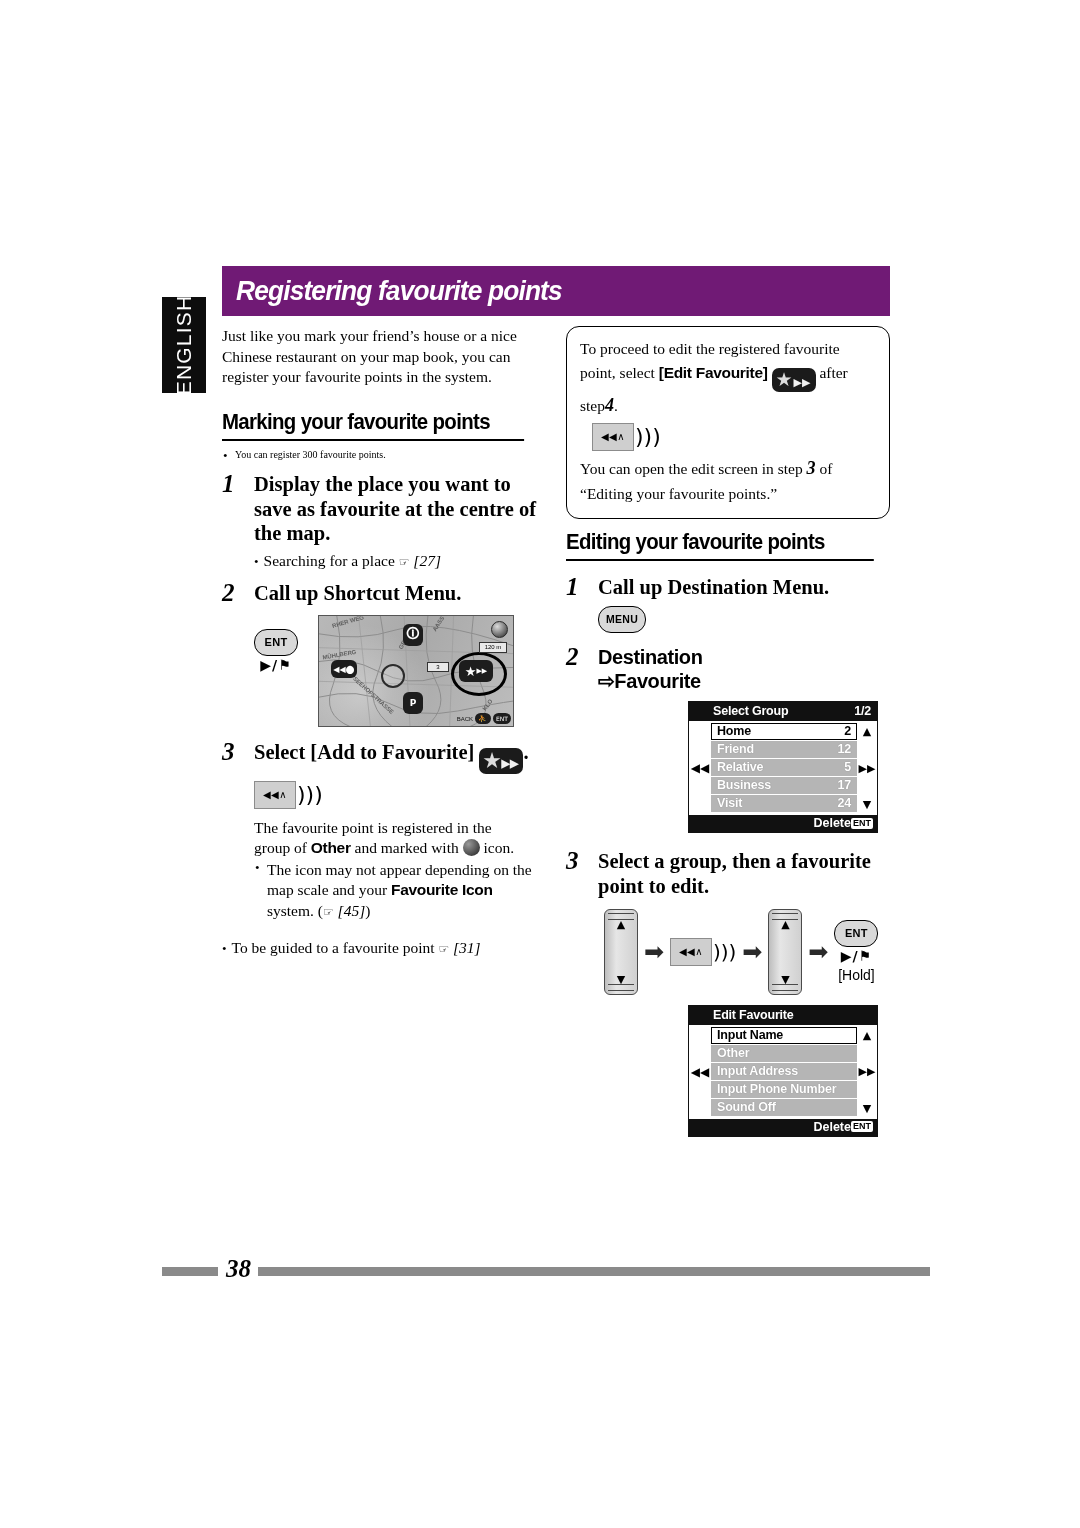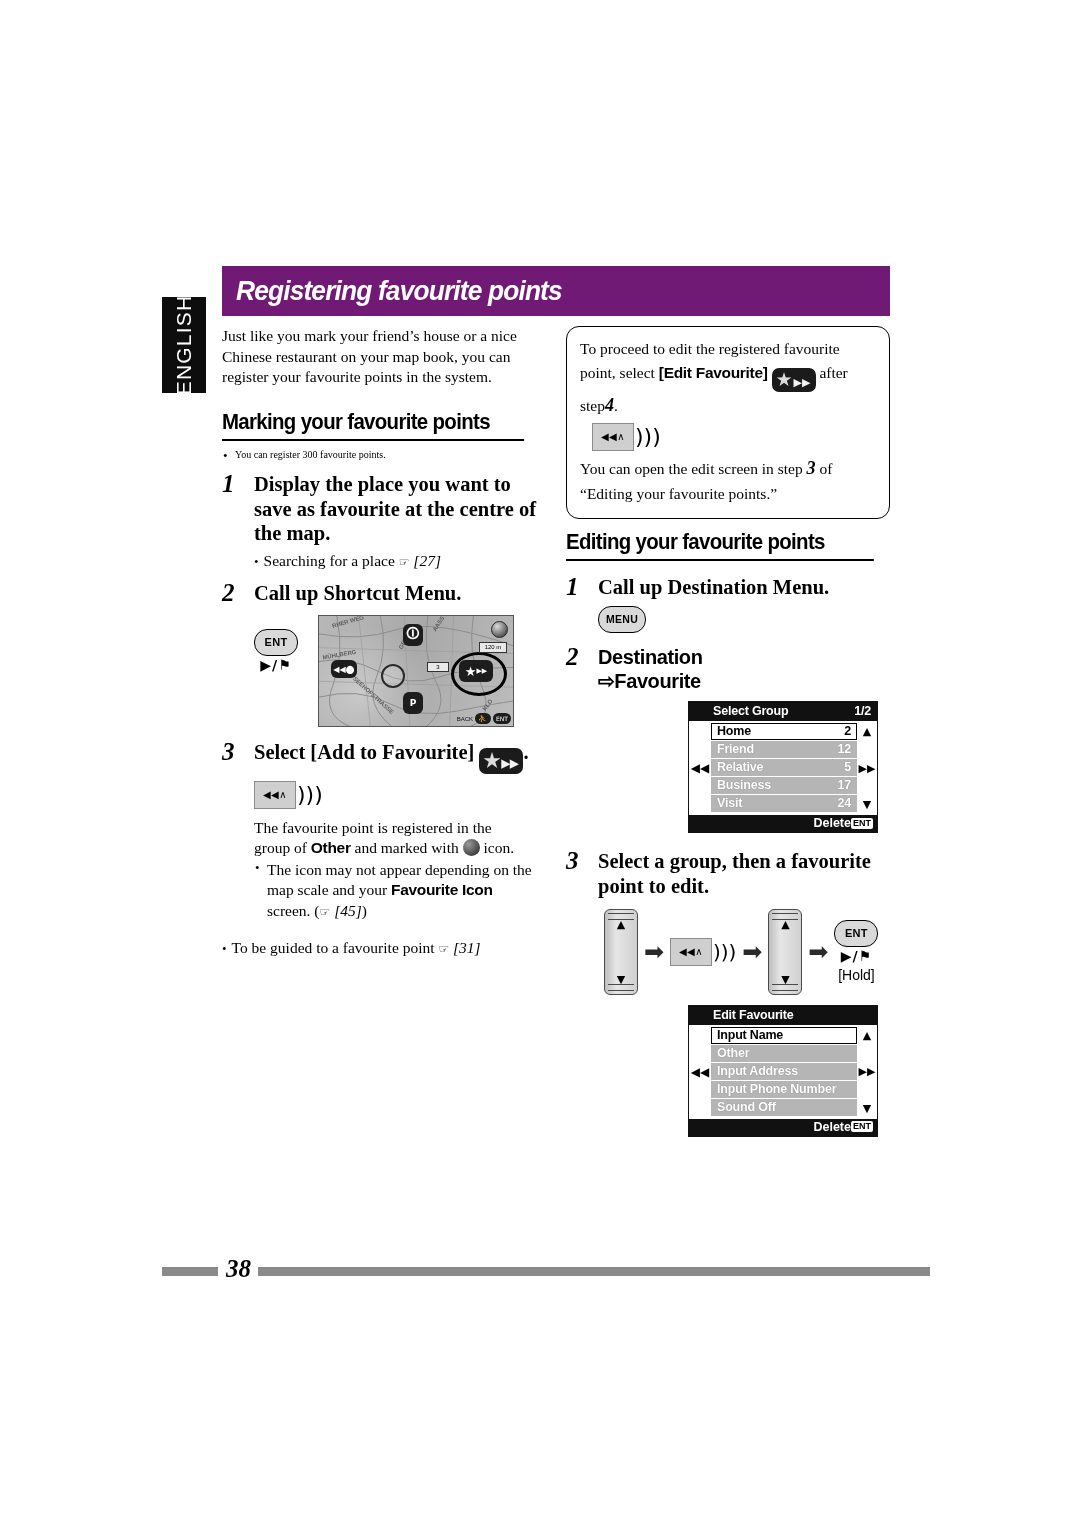--- a/index.html
+++ b/index.html
@@ -531,21 +531,21 @@
           <span>group of</span>
           <span class="b-sans">Other</span>
           <span>and marked with</span>
           <span class="globe-icon"></span>
           <span>icon.</span>
         </div>
         <div style="position:relative; padding-left:13px; margin-top:1px;">
           <span style="position:absolute;left:1px;top:-1px;font-size:13px;">•</span>
           <span>The icon may not appear depending on the map scale and your</span>
           <span class="b-sans">Favourite Icon</span>
-          <span>screen. (</span><span class="hand">☞</span>
+          <span>system. (</span><span class="hand">☞</span>
           <span class="ref">[45]</span><span>)</span>
         </div>
       </div>
     </div>
 
     <div class="sub-note" style="margin-top:16px; padding-left:0;">
       <span class="bullet"></span><span>To be guided to a favourite point</span>
       <span class="hand">☞</span>
       <span class="ref">[31]</span>
     </div>

